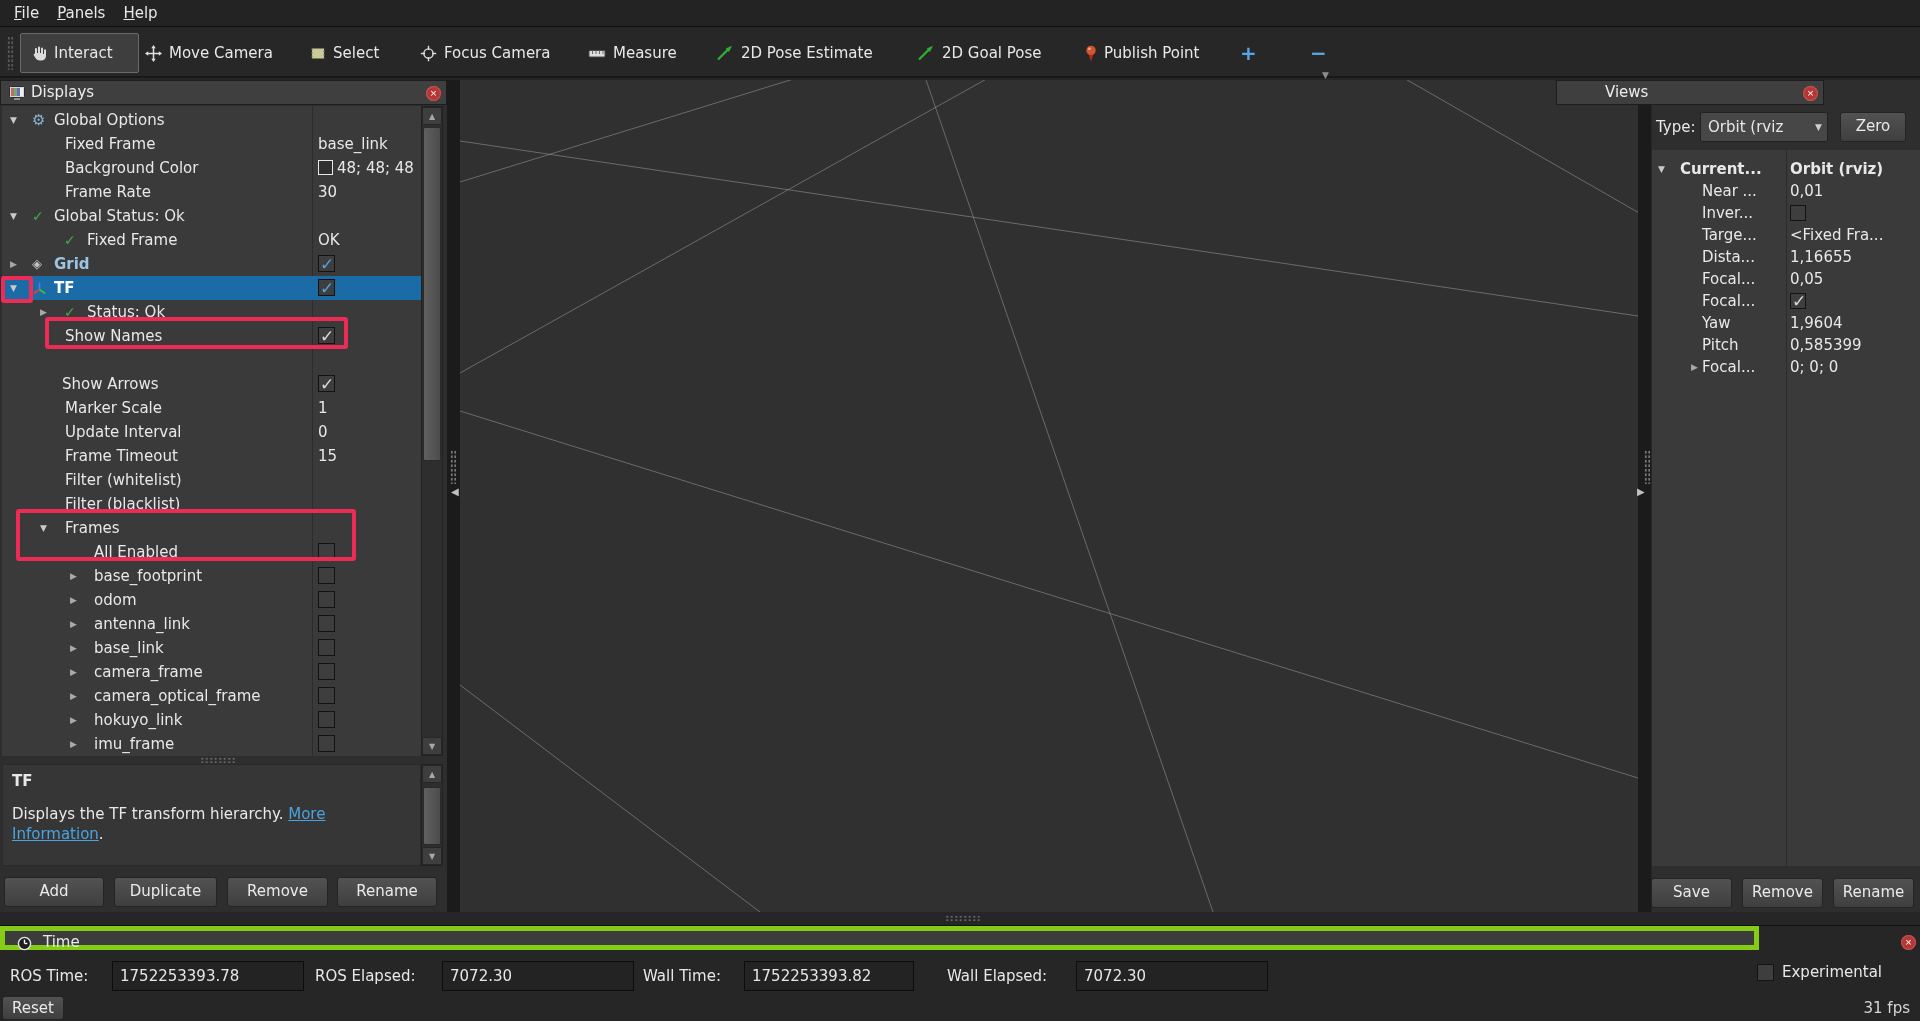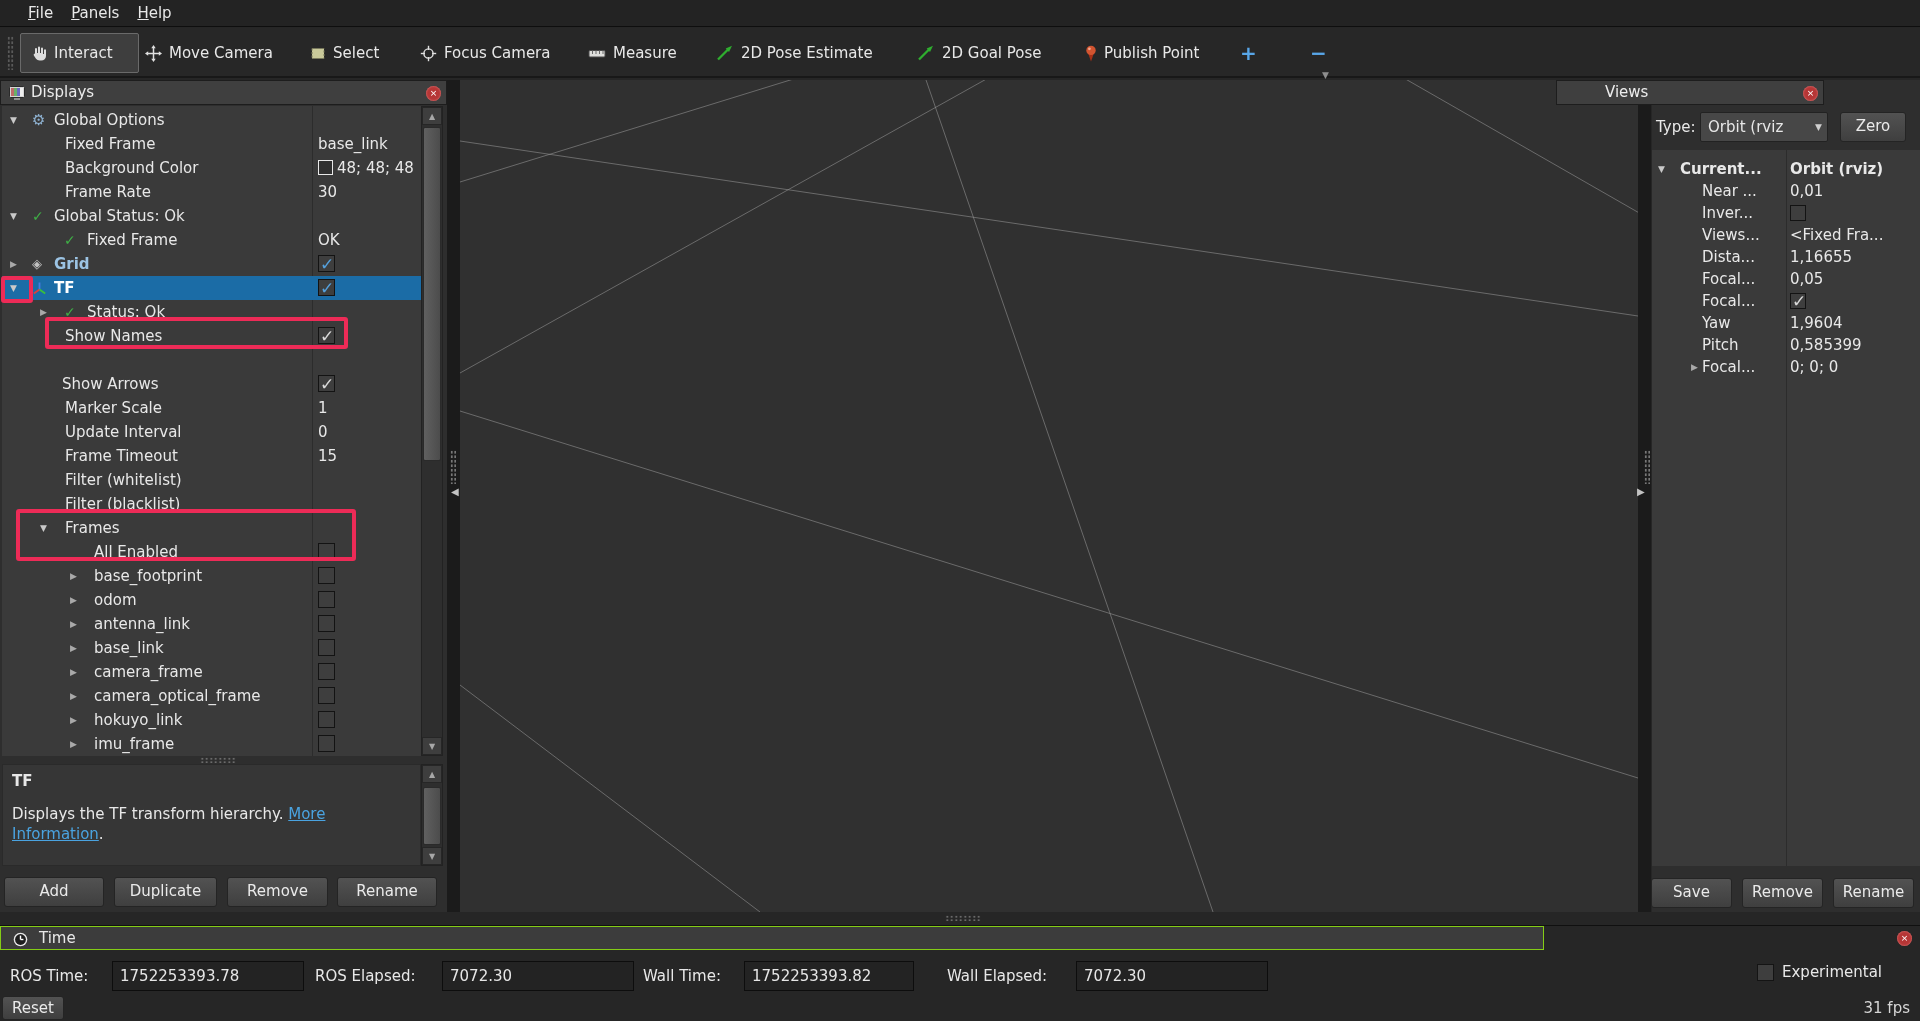--- a/index.html
+++ b/index.html
@@ -1,21 +1,21 @@
 <!DOCTYPE html>
 <html><head>
 <meta charset="utf-8">
 <style>
 *{margin:0;padding:0;box-sizing:border-box}
 html,body{background:#141414}
 body{font-family:"DejaVu Sans","Liberation Sans",sans-serif;color:#e8e8e8;font-size:15px}
 #stage{position:relative;width:1920px;height:1021px;background:#262626;overflow:hidden}
 .abs{position:absolute}
 
-#menubar{position:absolute;left:0;top:0;width:1920px;height:27px;background:#232323;border-bottom:1px solid #0e0e0e;display:flex;align-items:center;gap:18px;padding:0 28px}
+#menubar{position:absolute;left:0;top:0;width:1920px;height:27px;background:#232323;border-bottom:1px solid #0e0e0e;display:flex;align-items:center;gap:18px;padding:0 14px}
 .menu-item{cursor:default}
 #toolbar{position:absolute;left:0;top:28px;width:1920px;height:50px;background:#272727;border-bottom:2px solid #181818}
 .tool{position:absolute;top:5px;height:40px;display:flex;align-items:center;gap:7px;color:#e8e8e8;white-space:nowrap}
 .tool.selected{background:#3e3e3e;border:1px solid #6a6a6a;border-radius:2px;padding:0 10px;width:119px}
 .tool .ticon{display:flex;align-items:center}
 .pm{font-size:20px;font-weight:bold;color:#58a6e8;line-height:20px}
 #tb-grip{position:absolute;left:7px;top:8px;width:7px;height:34px;background-image:radial-gradient(#5a5a5a 1px,transparent 1.1px);background-size:3.5px 4.5px}
 #tb-overflow{position:absolute;left:1322px;top:70px;font-size:9px;color:#8e8e8e}
 
 .panel-title{position:absolute;height:25px;background:#3f3f3f;border:1px solid #1d1d1d;color:#ececec;line-height:23px}
@@ -51,21 +51,21 @@
 .handle-dots-v{position:absolute;width:6px;height:34px;background-image:radial-gradient(#777 1px,transparent 1.1px);background-size:3.5px 4.5px}
 .handle-dots-h{position:absolute;width:36px;height:6px;background-image:radial-gradient(#777 1px,transparent 1.1px);background-size:4.5px 3.5px}
 .harr{position:absolute;font-size:10px;color:#c2c2c2}
 
 #desc{position:absolute;left:2px;background:#363636;border:1px solid #2a2a2a;padding:7px 9px;font-size:15px}
 #desc b{font-size:15px}
 #desc p{margin-top:14px;width:402px;line-height:20px}
 #desc a{color:#4aa3e0;text-decoration:underline;cursor:pointer}
 
 #timepanel{position:absolute;left:0;top:925px;width:1920px;height:96px;background:#262626;border-top:1px solid #101010}
-#time-title{position:absolute;left:0;top:0;width:1544px;height:24px;background:#3c3c3c;border:1px solid #84cc16;line-height:22px}
+#time-title{position:absolute;left:0;top:0;width:1759px;height:24px;background:#3c3c3c;border:5px solid #84cc16;line-height:22px}
 .tlabel{position:absolute;top:35px;line-height:30px;white-space:nowrap}
 .tfield{position:absolute;top:35px;height:30px;background:#232323;border:1px solid #0d0d0d;color:#e6e6e6;line-height:28px;padding-left:7px}
 #experimental-box{position:absolute;left:1757px;top:38px;width:17px;height:17px;background:#3e3e3e;border:1px solid #141414}
 #fps{position:absolute;right:10px;top:73px;color:#d6d6d6}
 
 .anno{position:absolute;border:4px solid #ed2b57;border-radius:3px;z-index:50;pointer-events:none}
 
 #type-dd{position:absolute;left:1700px;top:112px;width:128px;height:30px;background:#474747;border:1px solid #222;border-radius:2px;line-height:28px;padding-left:7px;overflow:hidden;white-space:nowrap}
 #type-dd .caret{position:absolute;right:5px;top:0;font-size:9px;color:#cfcfcf;line-height:28px}
 #viewport{position:absolute;left:460px;top:80px;width:1178px;height:832px;background:#303030}
@@ -403,21 +403,21 @@
       </div>
       <div class="vrow" style="top: 30px;">
         <span class="rlabel" style="left: 50px;">Near ...</span>
         <span class="rvalue">0,01</span>
       </div>
       <div class="vrow" style="top: 52px;">
         <span class="rlabel" style="left: 50px;">Inver...</span>
         <span class="cb" style="top: 3px;"></span>
       </div>
       <div class="vrow" style="top: 74px;">
-        <span class="rlabel" style="left: 50px;">Views...</span>
+        <span class="rlabel" style="left: 50px;">Targe...</span>
         <span class="rvalue">&lt;Fixed Fra...</span>
       </div>
       <div class="vrow" style="top: 96px;">
         <span class="rlabel" style="left: 50px; text-align: center;">Dista...</span>
         <span class="rvalue">1,16655</span>
       </div>
       <div class="vrow" style="top: 118px;">
         <span class="rlabel" style="left: 50px;">Focal...</span>
         <span class="rvalue">0,05</span>
       </div>

